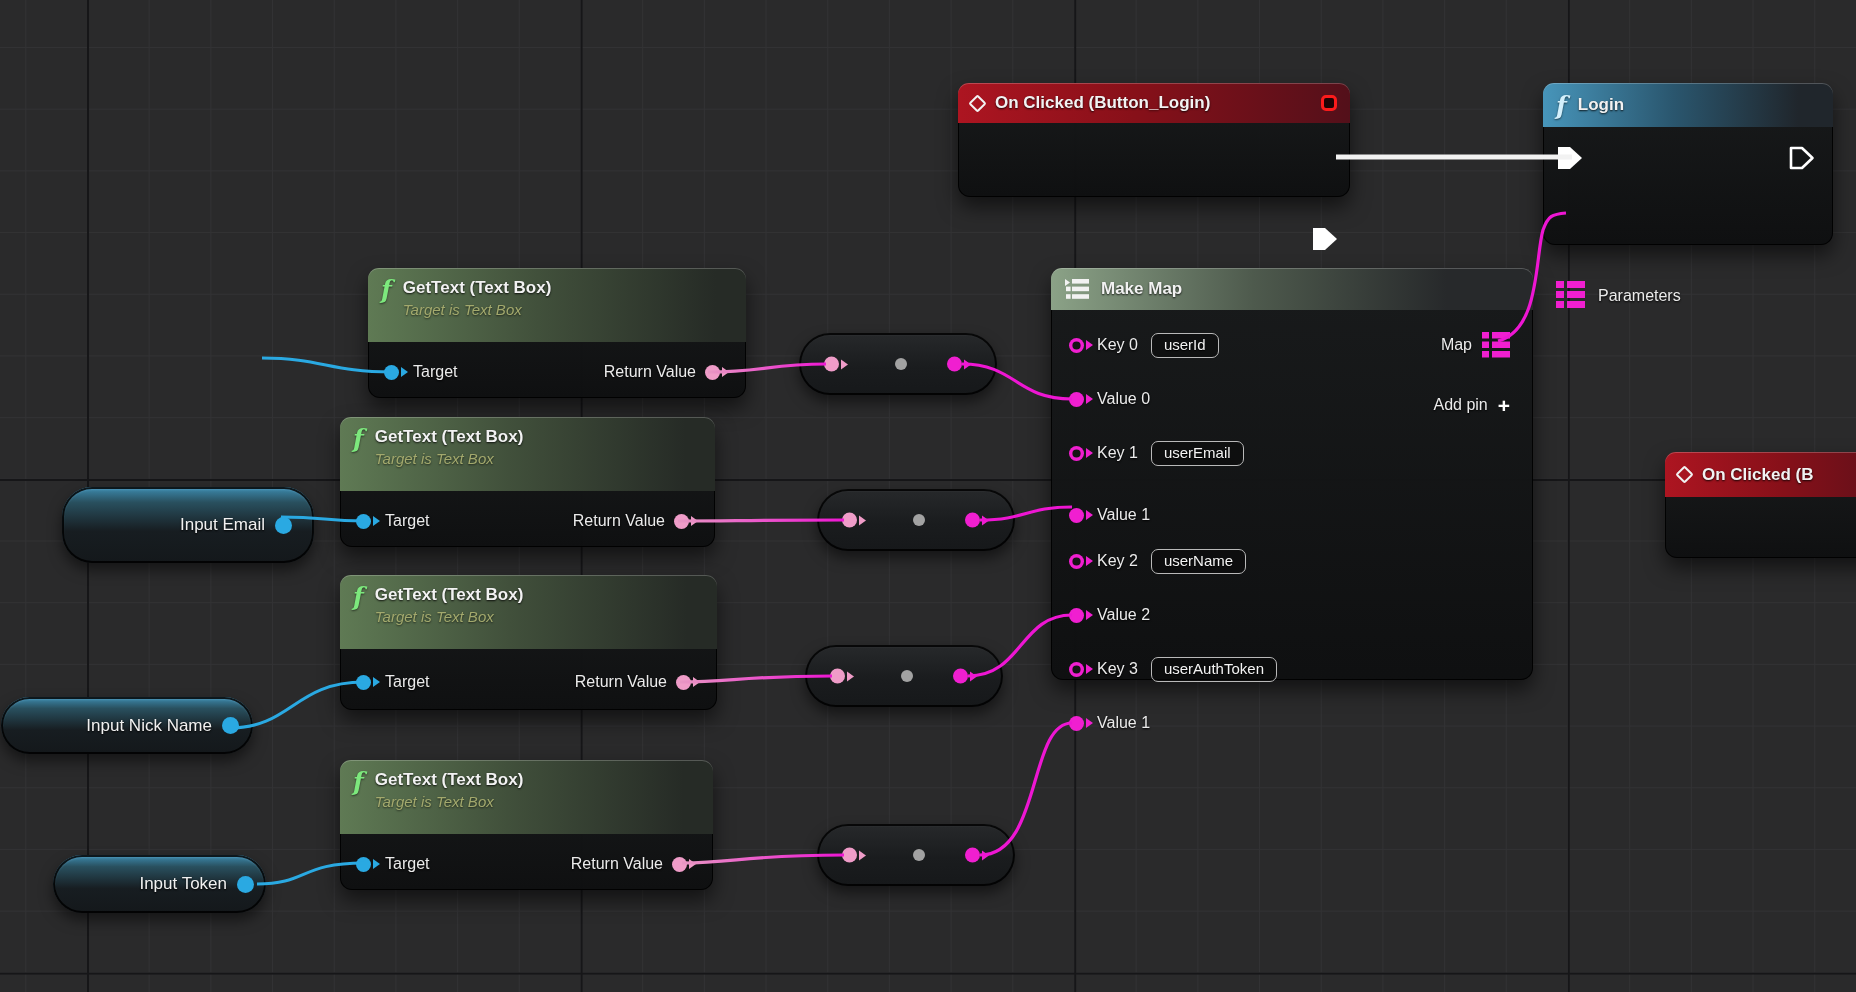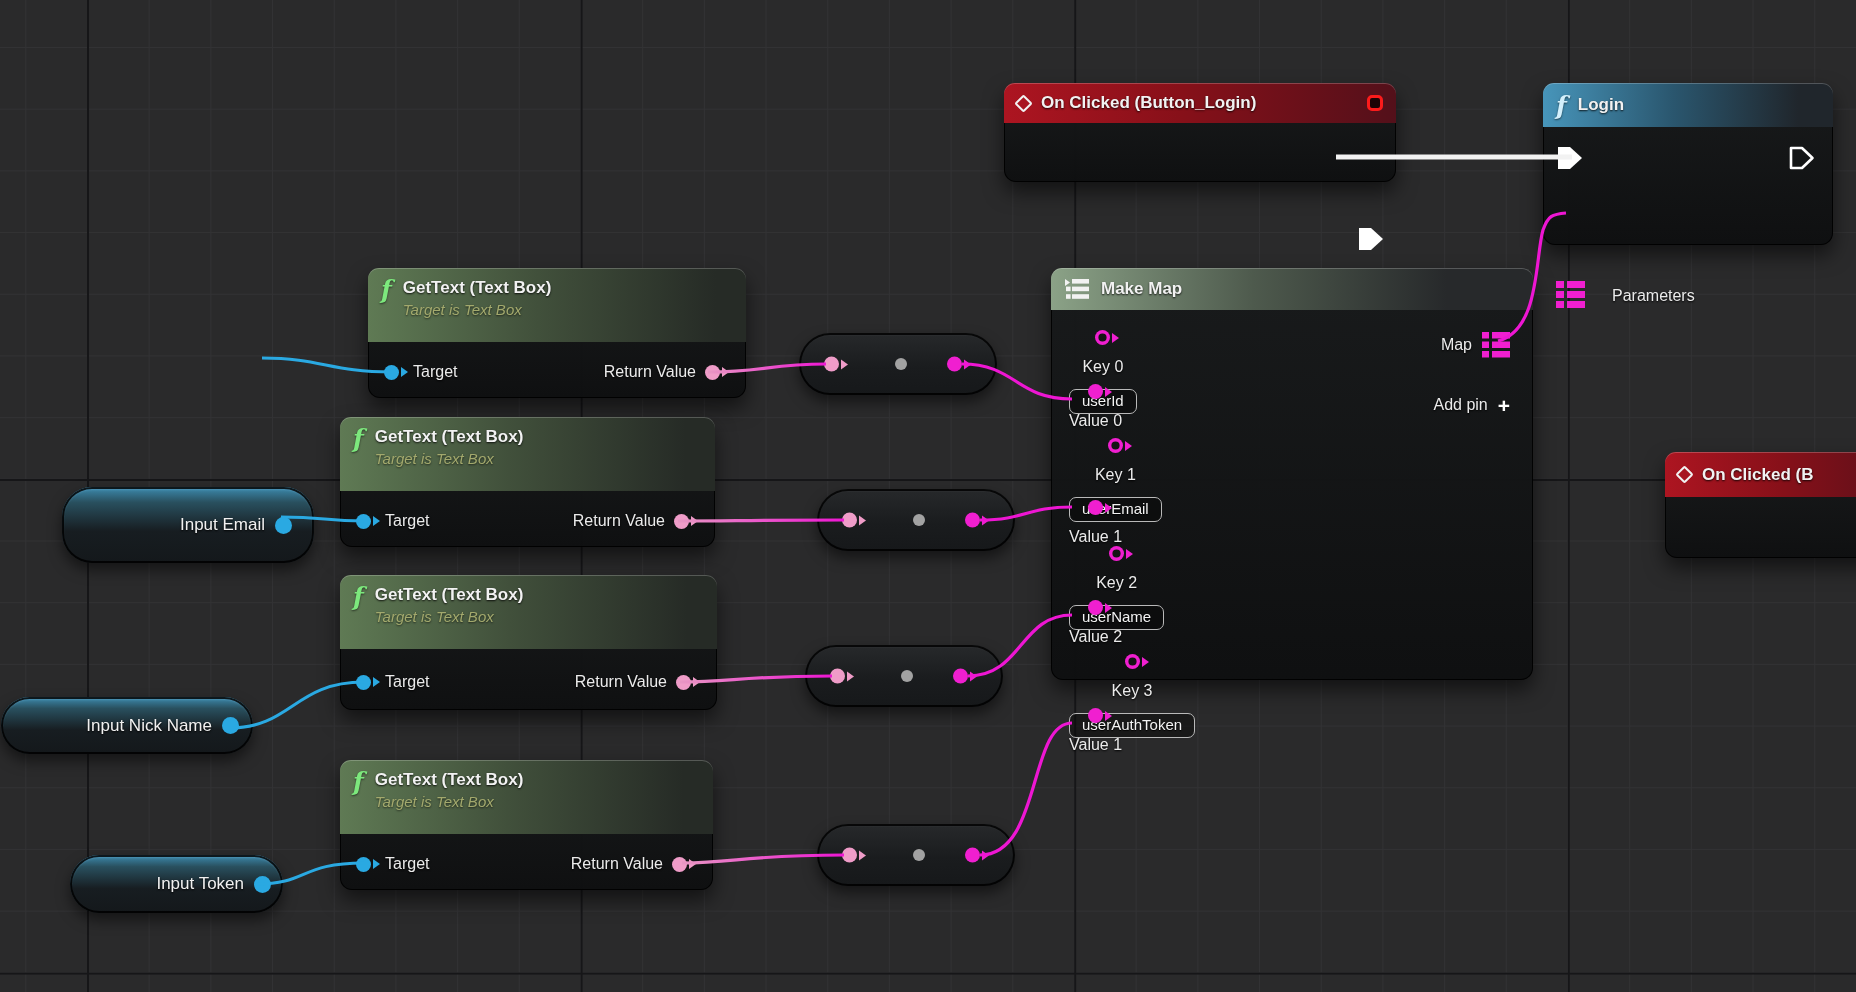--- a/index.html
+++ b/index.html
@@ -36,40 +36,40 @@
   .diamond{width:13px;height:13px;border:2.5px solid #f1f1f1;border-radius:2px;transform:rotate(45deg);flex:none;}
   .delegate{width:16px;height:16px;border:3.2px solid #fb1b1b;border-radius:5px;background:#1d0305;margin-left:auto;flex:none;}
   .execsvg{position:absolute;}
   .pinlabel{font-size:16px;color:#ebebeb;text-shadow:0 1px 2px #000;white-space:nowrap;}
   
   .dpin{position:relative;width:15px;height:15px;border-radius:50%;background:currentColor;flex:none;}
   .dpin::after{content:"";position:absolute;left:17px;top:2.5px;border-top:5px solid transparent;
                border-bottom:5px solid transparent;border-left:7px solid currentColor;}
   .dpin.hollow{background:#141414;box-shadow:inset 0 0 0 3.4px currentColor;}
   .c-str{color:#f01fd0;} .c-txt{color:#ef9cc8;} .c-obj{color:#2aa9e2;}
-  .mm-row{position:absolute;left:0;display:flex;align-items:center;height:30px;padding-left:18px;gap:13px;flex-direction:column;}
+  .mm-row{position:absolute;left:0;display:flex;align-items:center;height:30px;padding-left:18px;gap:13px;}
   .mm-right{position:absolute;right:0;display:flex;align-items:center;height:30px;gap:10px;padding-right:23px;}
   .keybox{border:1.5px solid #b9b9b9;border-radius:7px;background:rgba(8,8,8,.5);color:#f3f3f3;
           font-size:15px;padding:2px 12px 4px;text-shadow:0 1px 1px #000;}
   .plus{font-size:21px;font-weight:bold;color:#fff;line-height:1;}
   .pill{
     position:absolute;z-index:2;border-radius:30px;display:flex;align-items:center;justify-content:flex-end;gap:10px;
     background:linear-gradient(180deg,#3d8cb0 0%,#29505f 20%,#171d21 58%,#14181b 100%);
     box-shadow:0 7px 14px rgba(0,0,0,.5),inset 0 0 0 2px rgba(0,0,0,.85),inset 0 2px 3px rgba(150,215,255,.4);
     color:#f1f1f1;font-size:17px;text-shadow:0 1px 2px #000;white-space:nowrap;
   }
   .vpin{width:17px;height:17px;border-radius:50%;background:#2aa9e2;flex:none;}
   .reroute{
     position:absolute;z-index:2;width:198px;height:62px;border-radius:31px;
     background:linear-gradient(180deg,#27292b,#1a1c1e 55%,#16181a 100%);
     box-shadow:0 7px 14px rgba(0,0,0,.5),inset 0 0 0 2px rgba(0,0,0,.85),inset 0 2px 2px rgba(255,255,255,.08);
   }
   .rr-pin{position:absolute;top:50%;transform:translateY(-50%);}
   .graydot{position:absolute;top:50%;left:96px;transform:translateY(-50%);width:12px;height:12px;border-radius:50%;background:#a2a2a2;}
-  .params-row{position:absolute;left:13px;display:flex;align-items:center;gap:27px;}
+  .params-row{position:absolute;left:13px;display:flex;align-items:center;gap:13px;}
   .mapicon{flex:none;display:block;}
 </style>
 </head>
 <body>
 
 <div class="canvas">
 
   <svg class="wires" width="1856" height="992" viewBox="0 0 1856 992">
     <defs>
       <linearGradient id="pg1" x1="708" y1="0" x2="826" y2="0" gradientUnits="userSpaceOnUse">
@@ -98,21 +98,21 @@
     <path d="M678 521 C 736 521, 744 520, 844 520" stroke="url(#pg2)" stroke-width="3.2" fill="none"></path>
     <path d="M680 682 C 732 682, 742 676, 832 676" stroke="url(#pg3)" stroke-width="3.2" fill="none"></path>
     <path d="M682 863 C 736 863, 744 855, 844 855" stroke="url(#pg4)" stroke-width="3.2" fill="none"></path>
     <path d="M962 364 C 1016 364, 1016 399, 1072 399" stroke="#ee16d3" stroke-width="3.2" fill="none"></path>
     <path d="M980 520 C 1026 520, 1026 507, 1072 507" stroke="#ee16d3" stroke-width="3.2" fill="none"></path>
     <path d="M968 676 C 1022 676, 1020 615, 1072 615" stroke="#ee16d3" stroke-width="3.2" fill="none"></path>
     <path d="M980 855 C 1042 855, 1028 723, 1072 723" stroke="#ee16d3" stroke-width="3.2" fill="none"></path>
     <path d="M1498 341 C 1540 330, 1535 258, 1543 230 C 1548 216, 1552 214, 1566 213" stroke="#ee16d3" stroke-width="3.2" fill="none"></path>
   </svg>
 
-  <div class="node" style="left:1004px;top:83px;width:392px;height:99px">
+  <div class="node" style="left:958px;top:83px;width:392px;height:114px">
     <div class="hdr hdr-red">
       <span class="diamond"></span>
       <span class="hdr-title">On Clicked (Button_Login)</span>
       <span class="delegate"></span>
     </div>
     <svg class="execsvg" style="right:10px;top:142px" width="30" height="28" viewBox="0 0 30 28">
       <path d="M3 3 h12 l12 11 l-12 11 H3 z" fill="#ffffff"></path>
     </svg>
   </div>
 
@@ -294,21 +294,21 @@
   </div>
 
   <div class="pill" style="left:62px;top:487px;width:252px;height:76px;padding-right:22px">
     <span>Input Email</span>
     <span class="vpin"></span>
   </div>
   <div class="pill" style="left:1px;top:697px;width:252px;height:57px;padding-right:14px">
     <span>Input Nick Name</span>
     <span class="vpin"></span>
   </div>
-  <div class="pill" style="left:70px;top:855px;width:213px;height:58px;padding-right:12px">
+  <div class="pill" style="left:53px;top:855px;width:213px;height:58px;padding-right:12px">
     <span>Input Token</span>
     <span class="vpin"></span>
   </div>
 
   <div class="reroute" style="left:799px;top:333px">
     <span class="dpin c-txt rr-pin" style="left:25px"></span>
     <span class="graydot"></span>
     <span class="dpin c-str rr-pin" style="left:148px"></span>
   </div>
   <div class="reroute" style="left:817px;top:489px">

